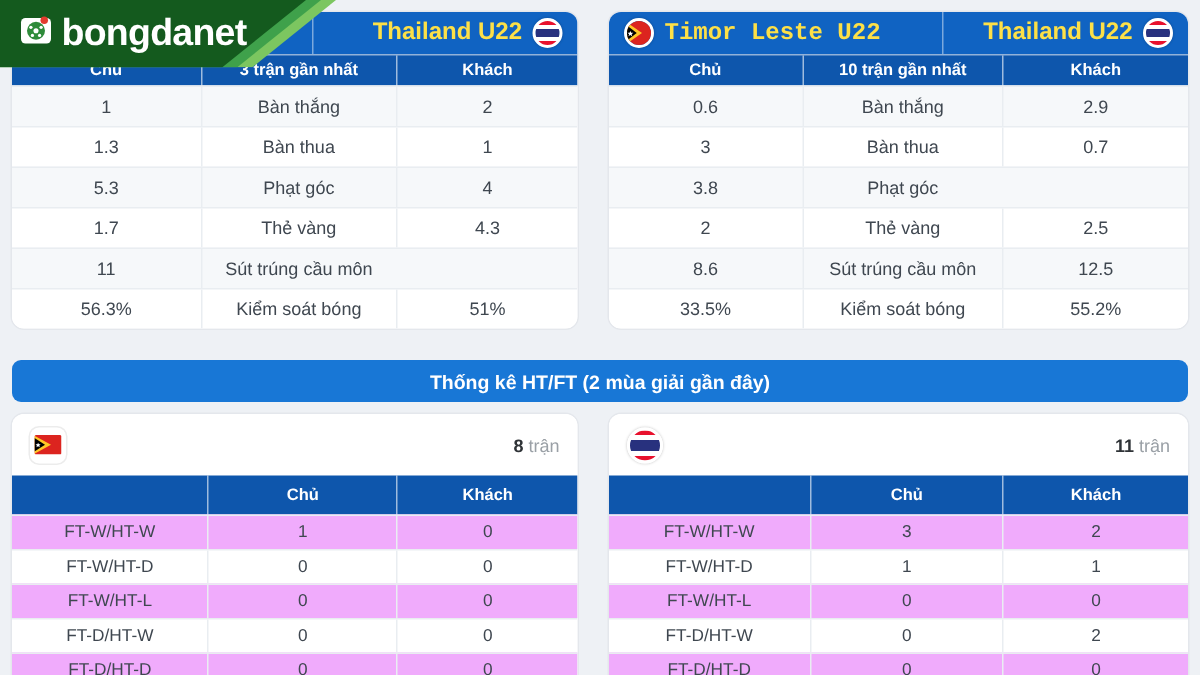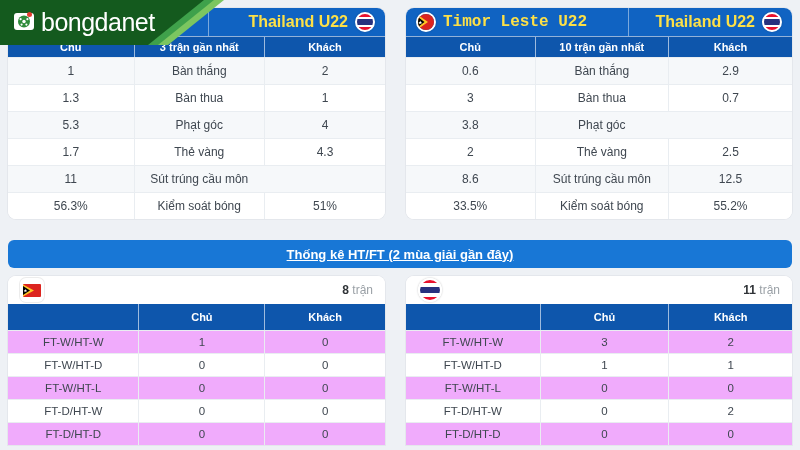--- a/index.html
+++ b/index.html
@@ -38,48 +38,48 @@
                  border:2px solid #fff; box-shadow:0 0 2px rgba(0,0,0,.25); overflow:hidden; display:block; }
   .flag-thai { background:linear-gradient(180deg,#e8112d 0 16%,#fff 16% 33%,#28317e 33% 67%,#fff 67% 84%,#e8112d 84% 100%); }
   .flag-circle svg, .flag-badge svg { display:block; }
   .flag-badge { width:24px; height:24px; border-radius:6px; background:#fff;
                 box-shadow:0 0 0 1px #ececec; display:flex; align-items:center; justify-content:center; }
   .flag-circle.big { width:24px; height:24px; }
 
   
   .banner { position:absolute; top:240px; left:8px; width:784px; height:28px; background:#1877d6;
             border-radius:6px; color:#fff; font-size:13px; font-weight:bold;
-            display:flex; align-items:center; justify-content:center;text-decoration:underline; }
+            display:flex; align-items:center; justify-content:center; }
 
   
   .bottom-row { position:absolute; top:276px; left:8px; display:flex; gap:21px; }
   .bottom-card { width:377px; border-radius:8px 8px 0 0; }
   .bottom-card.rightcard { width:386px; }
-  .bc-header { height:28px; display:flex; align-items:center; justify-content:space-between;
+  .bc-header { height:41px; display:flex; align-items:center; justify-content:space-between;
                padding:0 12px; background:#fff; }
   .match-count { font-size:12px; color:#9aa0a6; }
   .match-count b { color:#2f3337; font-weight:bold; }
   .bc-sub { height:26px; background:#0e56ac; display:flex; }
   .bc-sub .cell { color:#fff; font-size:11px; font-weight:bold; display:flex; align-items:center; justify-content:center; }
   .b1 { width:34.6%; } .b2 { width:33.4%; } .b3 { width:32%; }
   .bc-sub .b2, .bc-sub .b3 { border-left:1px solid rgba(255,255,255,.6); }
   .brow { height:23px; display:flex; border-top:1px solid #e9edf1; background:#fff; }
   .brow.alt { background:#f0abfc;text-align:right; }
   .brow .cell { display:flex; align-items:center; justify-content:center; font-size:11.5px; color:#3f4750; }
   .brow .b2, .brow .b3 { border-left:1px solid #e9edf1; }
 
   
   .logo-banner { position:absolute; top:0; left:0; width:230px; height:45px; pointer-events:none; }
   .lg { position:absolute; top:0; left:0; width:230px; height:45px; }
   .lg1 { background:#7cc660; clip-path:polygon(0 0,224px 0,168px 45px,0 45px); }
   .lg2 { background:#3fa14b; clip-path:polygon(0 0,214px 0,158px 45px,0 45px); }
   .lg3 { background:#145a1e; clip-path:polygon(0 0,204px 0,148px 45px,0 45px); }
   .logo-content { position:absolute; top:0; left:0; height:45px; display:flex; align-items:center;
                   padding-left:13px; gap:6px; pointer-events:auto; cursor:pointer; }
-  .logo-text { color:#fff; font-size:25px; font-weight:normal; letter-spacing:-0.5px; }
+  .logo-text { color:#fff; font-size:25px; font-weight:bold; letter-spacing:-0.5px; }
 </style>
 </head>
 <body>
 
 <div class="top-row">
 
   <section class="card top-card">
     <div class="team-header">
       <div class="team-half lhalf"></div>
       <div class="team-half rhalf">

